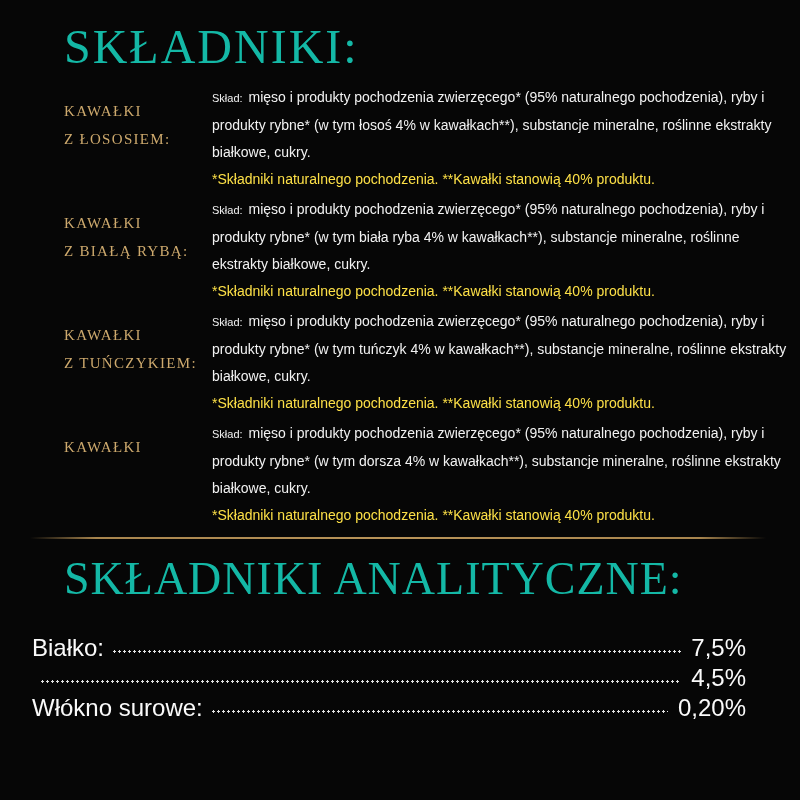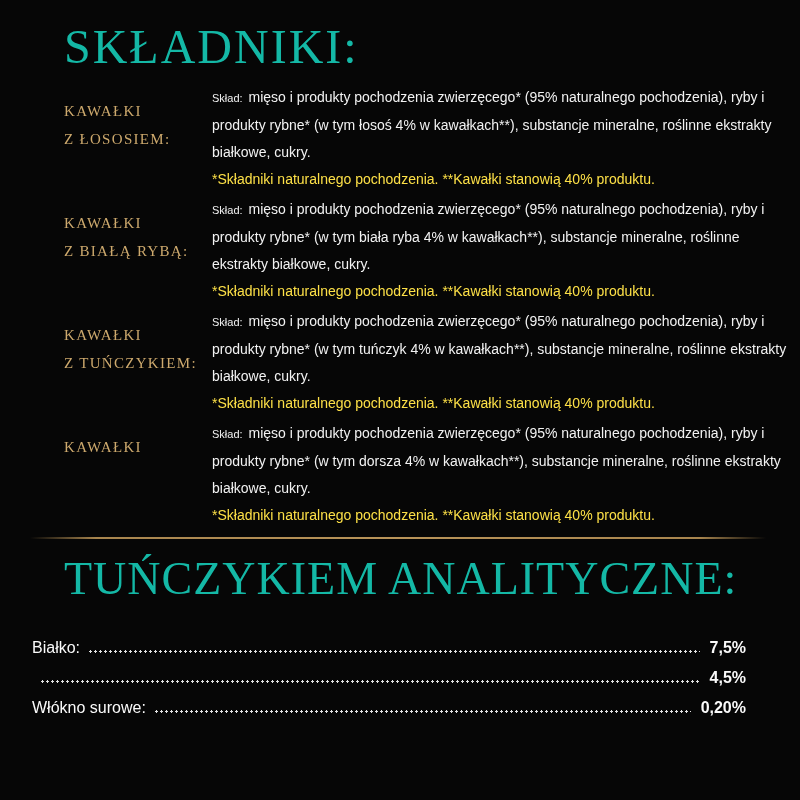--- a/index.html
+++ b/index.html
@@ -71,32 +71,32 @@
 
   .analytical-title { margin-top: 16px; }
 
   
   .analytical-table { margin: 28px 54px 0 32px; }
   .a-row {
     display: flex;
     align-items: flex-end;
     height: 30px;
     color: #fafafa;
-    font-size: 16px;
+    font-size: 24px;
   }
   .a-label { white-space: nowrap; line-height: 28px; }
   .a-dots {
     flex: 1;
     height: 3px;
     margin: 0 10px 9px 9px;
     background-image: radial-gradient(circle at 1.5px 1.5px, #e2e2e2 1.15px, rgba(0,0,0,0) 1.4px);
     background-size: 5px 3px;
     background-repeat: repeat-x;
   }
-  .a-value { white-space: nowrap; line-height: 28px; font-weight: bold; }
+  .a-value { white-space: nowrap; line-height: 28px; }
 </style>
 </head>
 <body>
 
 <div class="page">
 
   <h1 class="display-heading">SKŁADNIKI:</h1>
 
   <div class="sections">
 
@@ -140,21 +140,21 @@
       <div class="section-body">
         <div><span class="lead">Skład:</span> <span>mięso i produkty pochodzenia zwierzęcego* (95% naturalnego pochodzenia), ryby i produkty rybne* (w tym dorsza 4% w kawałkach**), substancje mineralne, roślinne ekstrakty białkowe, cukry.</span></div>
         <div class="footnote">*Składniki naturalnego pochodzenia. **Kawałki stanowią 40% produktu.</div>
       </div>
     </div>
 
   </div>
 
   <div class="divider"></div>
 
-  <h2 class="display-heading analytical-title">TUŃCZYKIEM ANALITYCZNE:</h2>
+  <h2 class="display-heading analytical-title">SKŁADNIKI ANALITYCZNE:</h2>
 
   <div class="analytical-table">
 
     <div class="a-row">
       <span class="a-label">Białko:</span>
       <span class="a-dots"></span>
       <span class="a-value">7,5%</span>
     </div>
 
     <div class="a-row">

